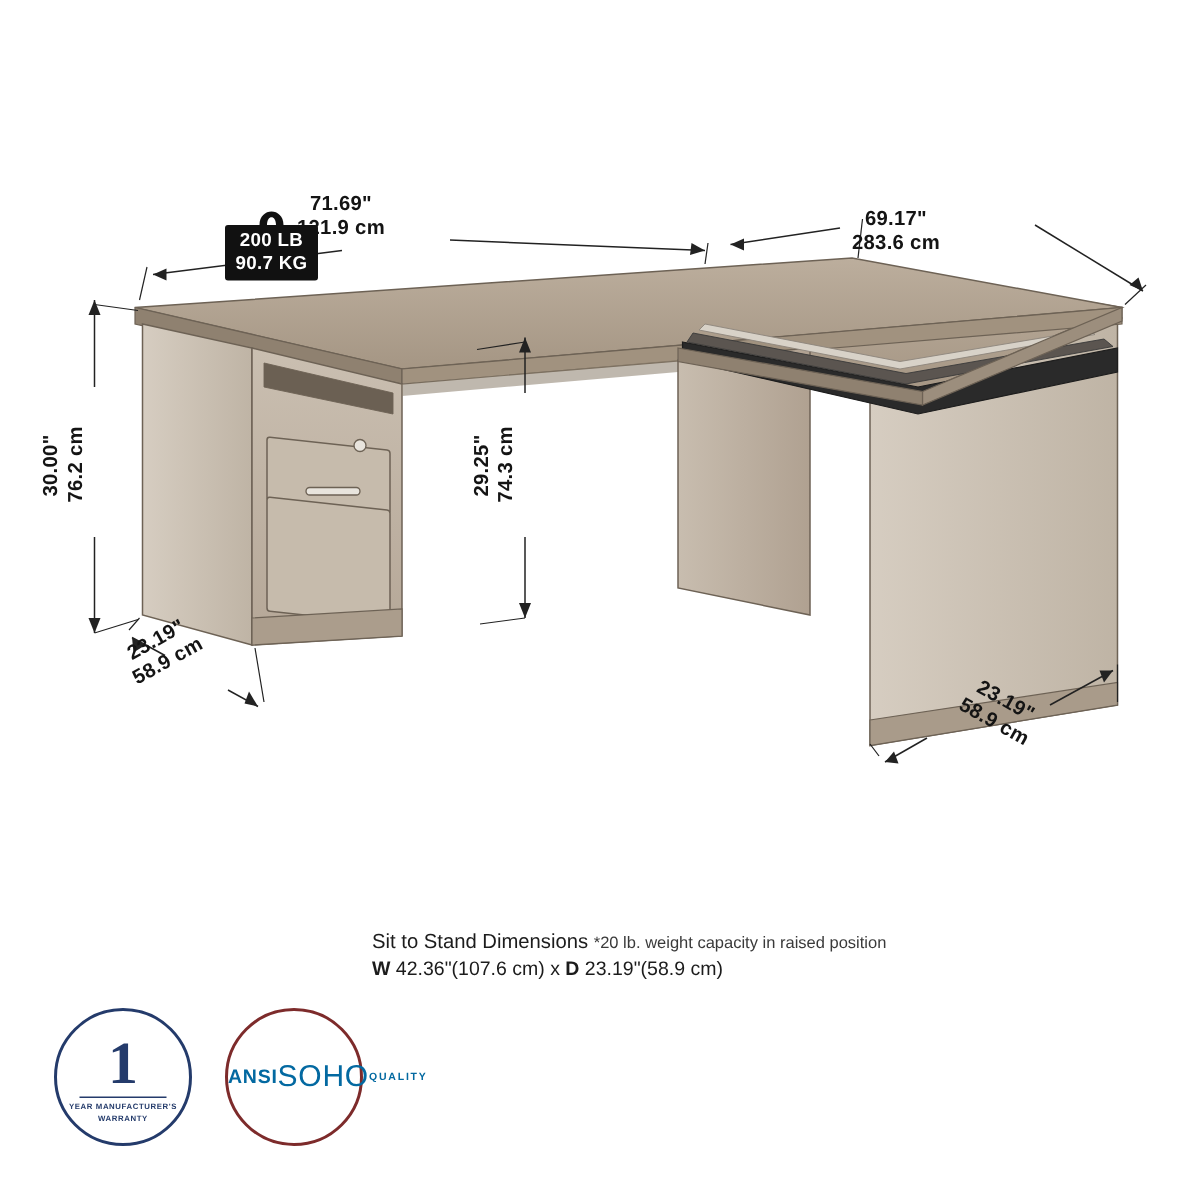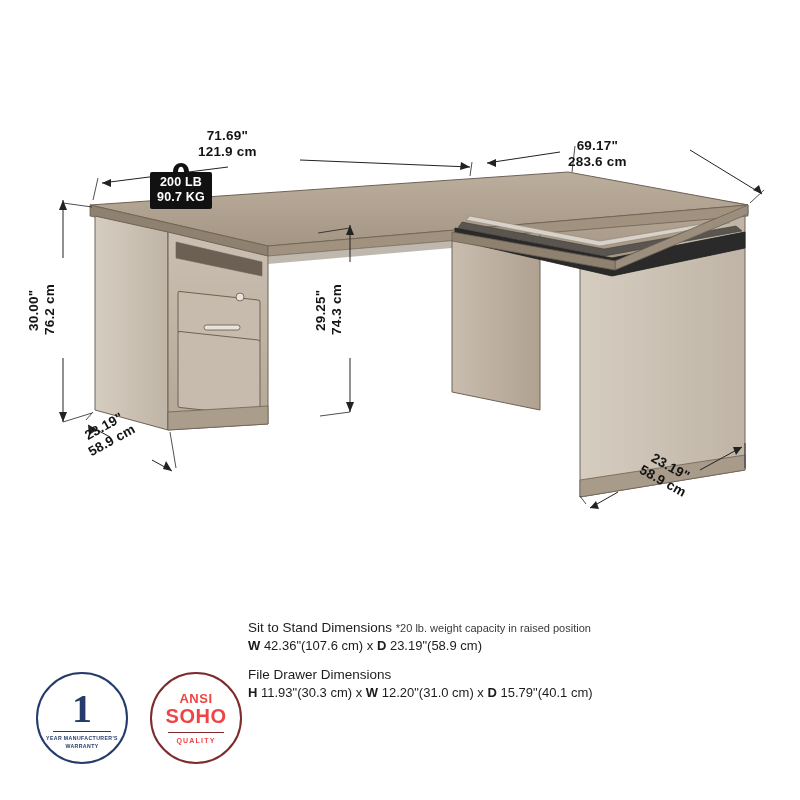--- a/index.html
+++ b/index.html
@@ -56,21 +56,21 @@
   .dim-rot-right {
     position: absolute;
     transform: rotate(29deg);
     transform-origin: left top;
   }
 
   
   .weight-badge {
     position: absolute;
     left: 150px;
-    top: 152px;
+    top: 130px;
     width: 62px;
     text-align: center;
   }
   .weight-badge .handle-wrap {
     position: relative;
     height: 20px;
   }
   .weight-badge .body {
     background: #111111;
     color: #ffffff;
@@ -144,34 +144,33 @@
   .badge-warranty .cap {
     font-size: 5.2px;
     letter-spacing: 0.4px;
     text-align: center;
     line-height: 1.35;
     font-weight: bold;
   }
   .badge-ansi {
     border: 2px solid #7d2b2b;
     display: flex;
-    flex-direction: column;
+    flex-direction: row;
     align-items: center;
-    justify-content: center;
-    color: #ef4444;
+    color: #0369a1;
   }
   .badge-ansi .ansi {
     font-size: 13px;
     font-weight: bold;
     letter-spacing: 0.5px;
     line-height: 1.05;
   }
   .badge-ansi .soho {
     font-size: 20px;
-    font-weight: bold;
+    font-weight: normal;
     letter-spacing: 0.5px;
     line-height: 1.05;
   }
   .badge-ansi .rule {
     width: 56px;
     height: 1px;
     background: #7d2b2b;
     margin: 5px 0 4px 0;
   }
   .badge-ansi .qual {
@@ -345,26 +344,20 @@
       <div class="spec-title">
         <span>Sit to Stand Dimensions</span>
         <span class="spec-note">*20 lb. weight capacity in raised position</span>
       </div>
       <div class="spec-line">
         <b>W</b><span> 42.36"(107.6 cm) x </span><b>D</b><span> 23.19"(58.9 cm)</span>
       </div>
     </div>
 
 
-    <div class="spec-block">
-      <div class="spec-title">File Drawer Dimensions</div>
-      <div class="spec-line">
-        <b>H</b><span> 11.93"(30.3 cm) x </span><b>W</b><span> 12.20"(31.0 cm) x </span><b>D</b><span> 15.79"(40.1 cm)</span>
-      </div>
-    </div>
   </div>
 
   <div class="badges">
 
     <div class="badge-warranty">
       <div class="num">1</div>
       <div class="rule"></div>
       <div class="cap">
         <div>YEAR MANUFACTURER'S</div>
         <div>WARRANTY</div>

